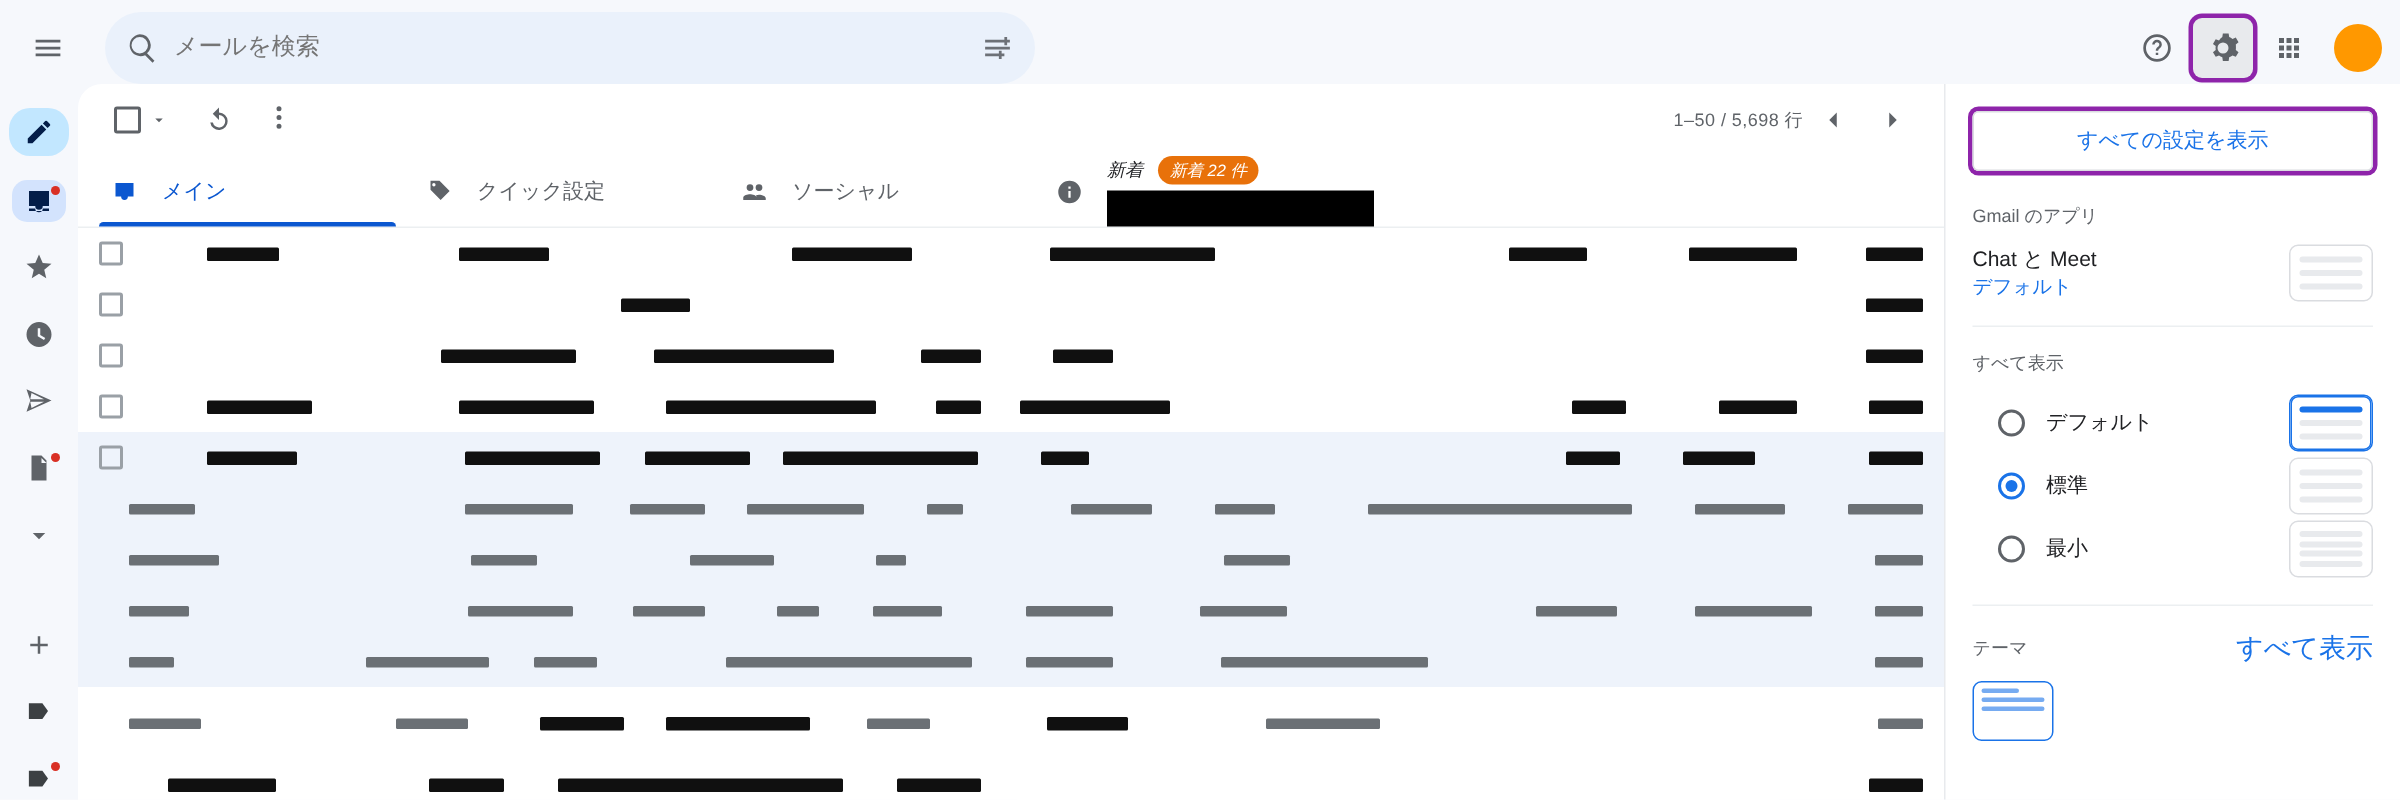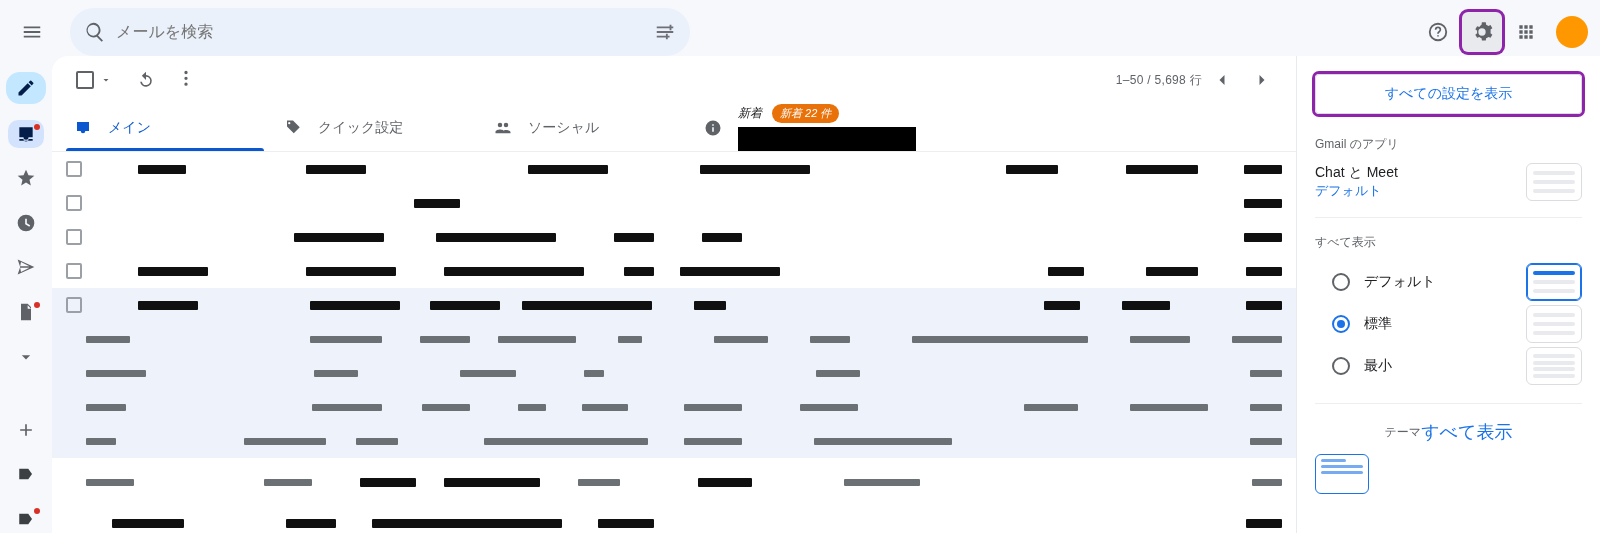--- a/index.html
+++ b/index.html
@@ -66,21 +66,21 @@
   .thumb { width:56px; height:38px; border:1px solid #dadce0; border-radius:6px; display:flex; flex-direction:column; justify-content:space-around; padding:5px 6px;}
   .thumb .ln { height:4px; background:#e8eaed; border-radius:2px;}
   .thumb.sel { border-color:#1a73e8; box-shadow:0 0 0 1px #1a73e8 inset;}
   .divider { height:1px; background:#eceff1; margin:16px 0;}
   .density-row { display:flex; align-items:center; justify-content:space-between; height:42px;}
   .radio-wrap { display:flex; align-items:center; gap:14px;padding-left:17px;}
   .radio { width:18px; height:18px; border:2px solid #5f6368; border-radius:50%; position:relative;}
   .radio.sel { border-color:#1a73e8;}
   .radio.sel::after { content:""; position:absolute; inset:3px; background:#1a73e8; border-radius:50%;}
   .density-label { font-size:14px;}
-  .theme-row { display:flex; align-items:center; justify-content:center;}
+  .theme-row { display:flex; align-items:center; justify-content:space-between;}
   .see-all { font-size:18px; color:#1a73e8; cursor:pointer;}
   .theme-thumb { width:54px; height:40px; border:1px solid #1a73e8; border-radius:6px; background:#fff; margin-top:10px; display:flex; flex-direction:column; padding:4px 5px; gap:3px;}
   .theme-thumb .tline { height:3px; background:#1a73e8; border-radius:2px; opacity:.6;}
   .theme-thumb .tline.s { width:60%; }
 
   svg { display:block; }
   .icon-fill { fill:#5f6368; }
 </style>
 </head>
 <body>

